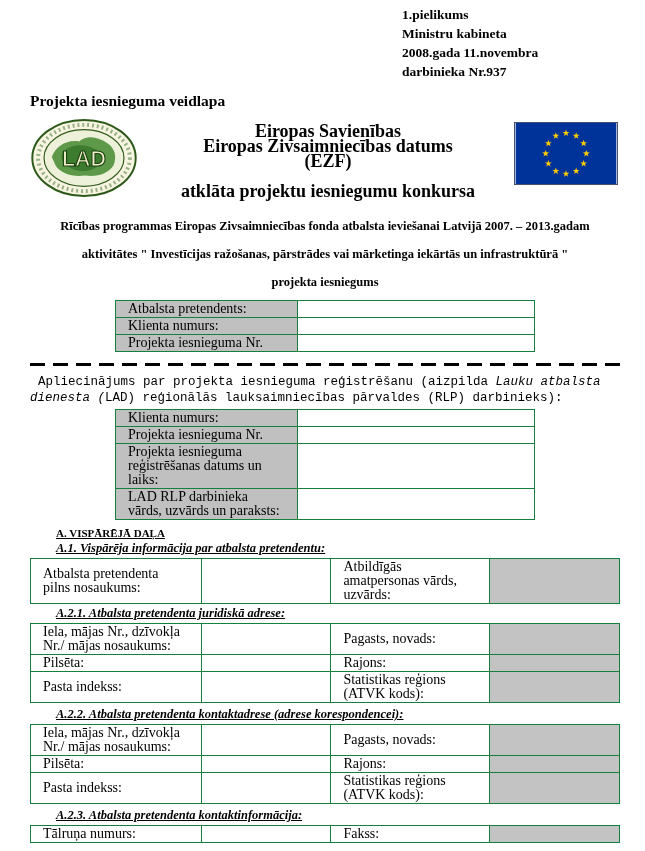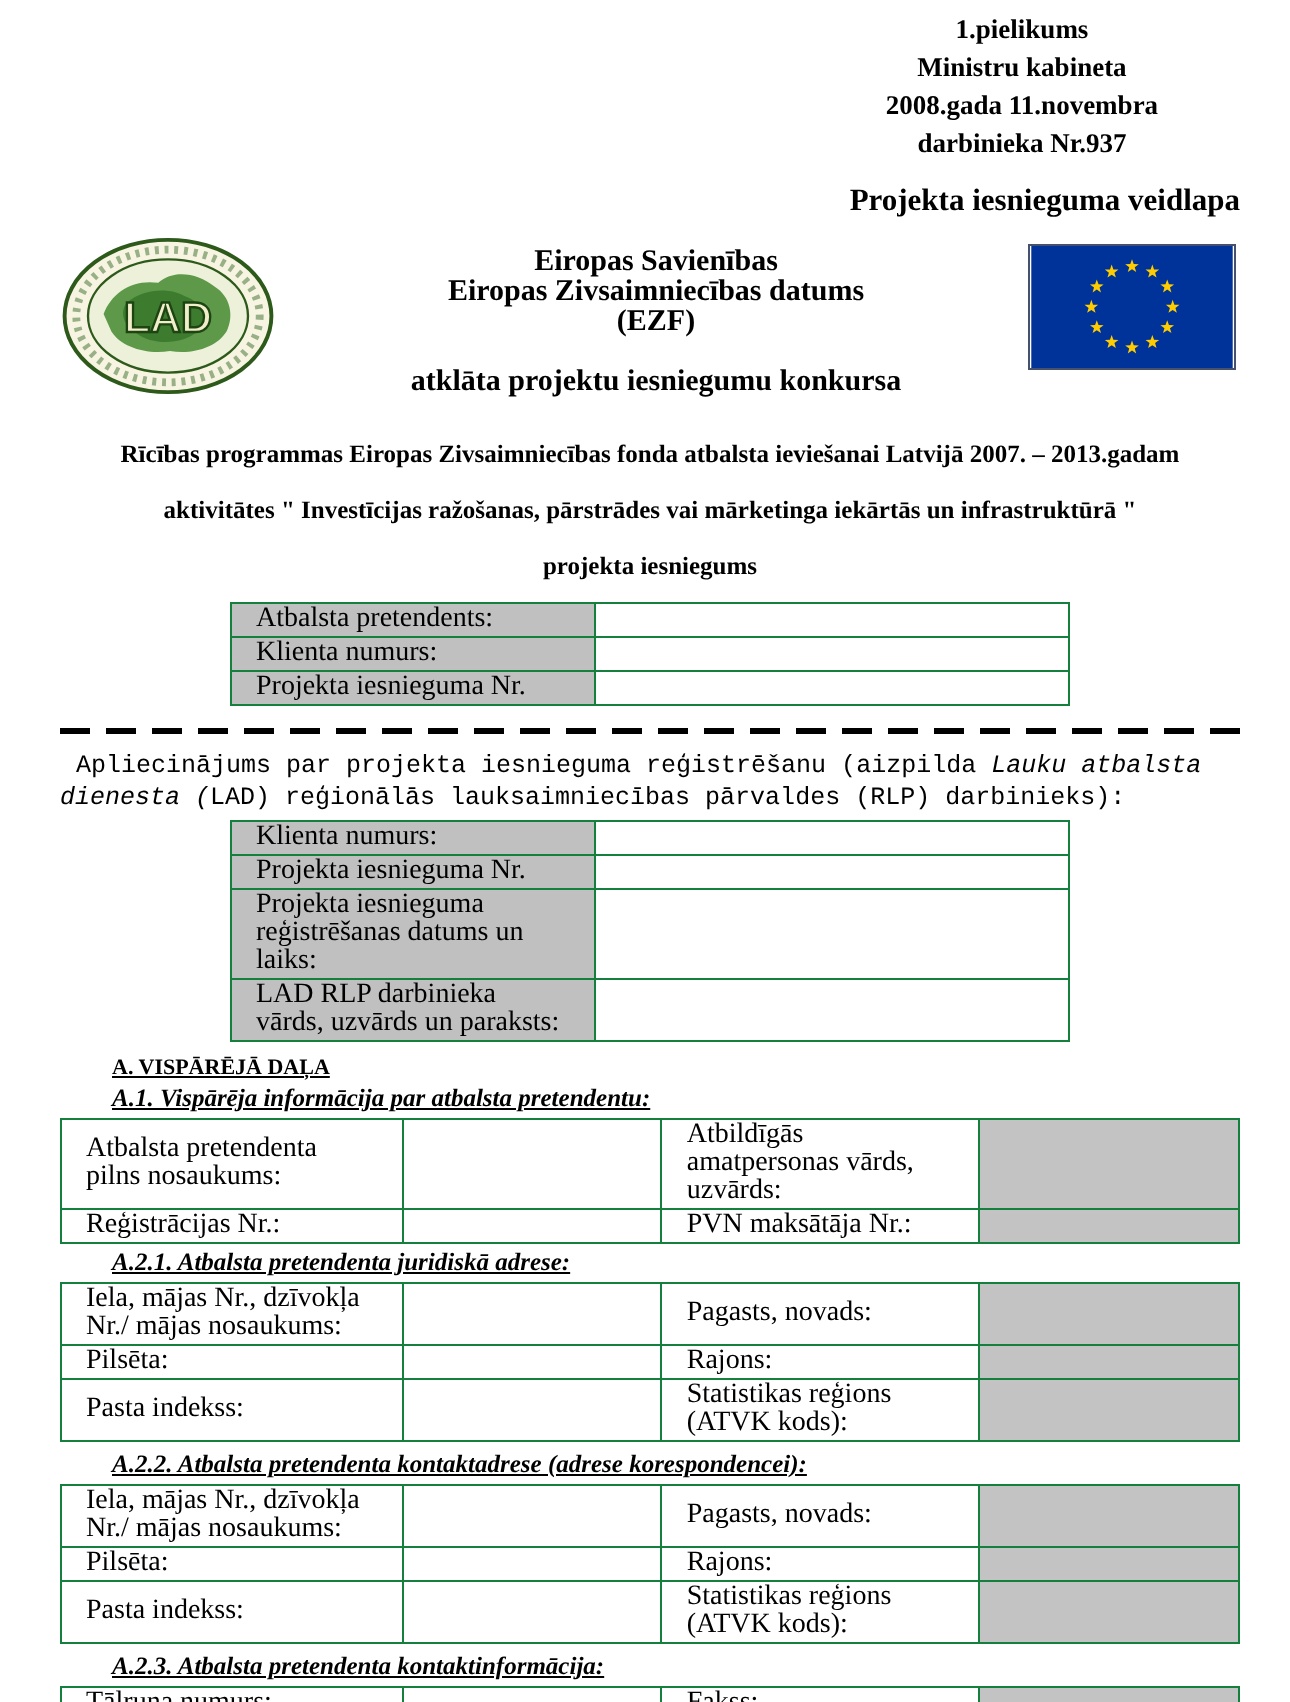--- a/index.html
+++ b/index.html
@@ -3,30 +3,30 @@
 <meta charset="utf-8">
 <style>
   * { margin:0; padding:0; box-sizing:border-box; }
   html,body { background:#ffffff; }
   body {
     width:645px; height:851px; overflow:hidden;
     font-family:"Liberation Serif", serif; color:#000;
   }
   .page { padding:5px 25px 0 30px; }
 
-  .header-block { width:218px; margin-left:auto; text-align:center;
+  .header-block { width:218px; margin-left:auto; text-align:left;
     font-weight:bold; font-size:13.5px; line-height:19px; }
 
-  .doc-title { margin-top:11px; text-align:right; font-weight:bold; font-size:15.5px; }
+  .doc-title { margin-top:11px; text-align:left; font-weight:bold; font-size:15.5px; }
 
   .logo-row { display:flex; align-items:flex-start; margin-top:8px; }
   .lad-logo-box { width:112px; flex:0 0 auto; }
   .eu-flag-box { width:106px; flex:0 0 auto; padding-top:4px; }
   .center-intro { flex:1; text-align:center; font-weight:bold;
-    font-size:15px; line-height:15px; padding-top:6px; }
+    font-size:18px; line-height:15px; padding-top:6px; }
   .intro-spacer { height:15px; }
 
   .center-line { margin-top:17px; text-align:center; font-weight:bold;
     font-size:12.5px; white-space:nowrap; }
   .center-line.tight { margin-top:13px; }
 
   table { border-collapse:collapse; }
   td { border:1px solid #15803d; font-size:14px; line-height:14px;
        padding:1px 12px; vertical-align:middle; }
 
@@ -160,26 +160,20 @@
   <div class="sub-heading"><span>A.1. Vispārēja informācija par atbalsta pretendentu:</span></div>
 
   <table class="a-table">
     <tbody>
         <tr class="tall">
       <td class="c1">Atbalsta pretendenta pilns nosaukums:</td>
       <td class="c2"></td>
       <td class="c3">Atbildīgās amatpersonas vārds, uzvārds:</td>
       <td class="c4"></td>
     </tr>
-    <tr>
-      <td class="c1">Reģistrācijas Nr.:</td>
-      <td class="c2"></td>
-      <td class="c3">PVN maksātāja Nr.:</td>
-      <td class="c4"></td>
-    </tr>
   </tbody>
     </table>
 
   <div class="sub-heading"><span>A.2.1. Atbalsta pretendenta juridiskā adrese:</span></div>
 
   <table class="a-table">
     <tbody>
         <tr class="tall">
       <td class="c1">Iela, mājas Nr., dzīvokļa Nr./ mājas nosaukums:</td>
       <td class="c2"></td>

